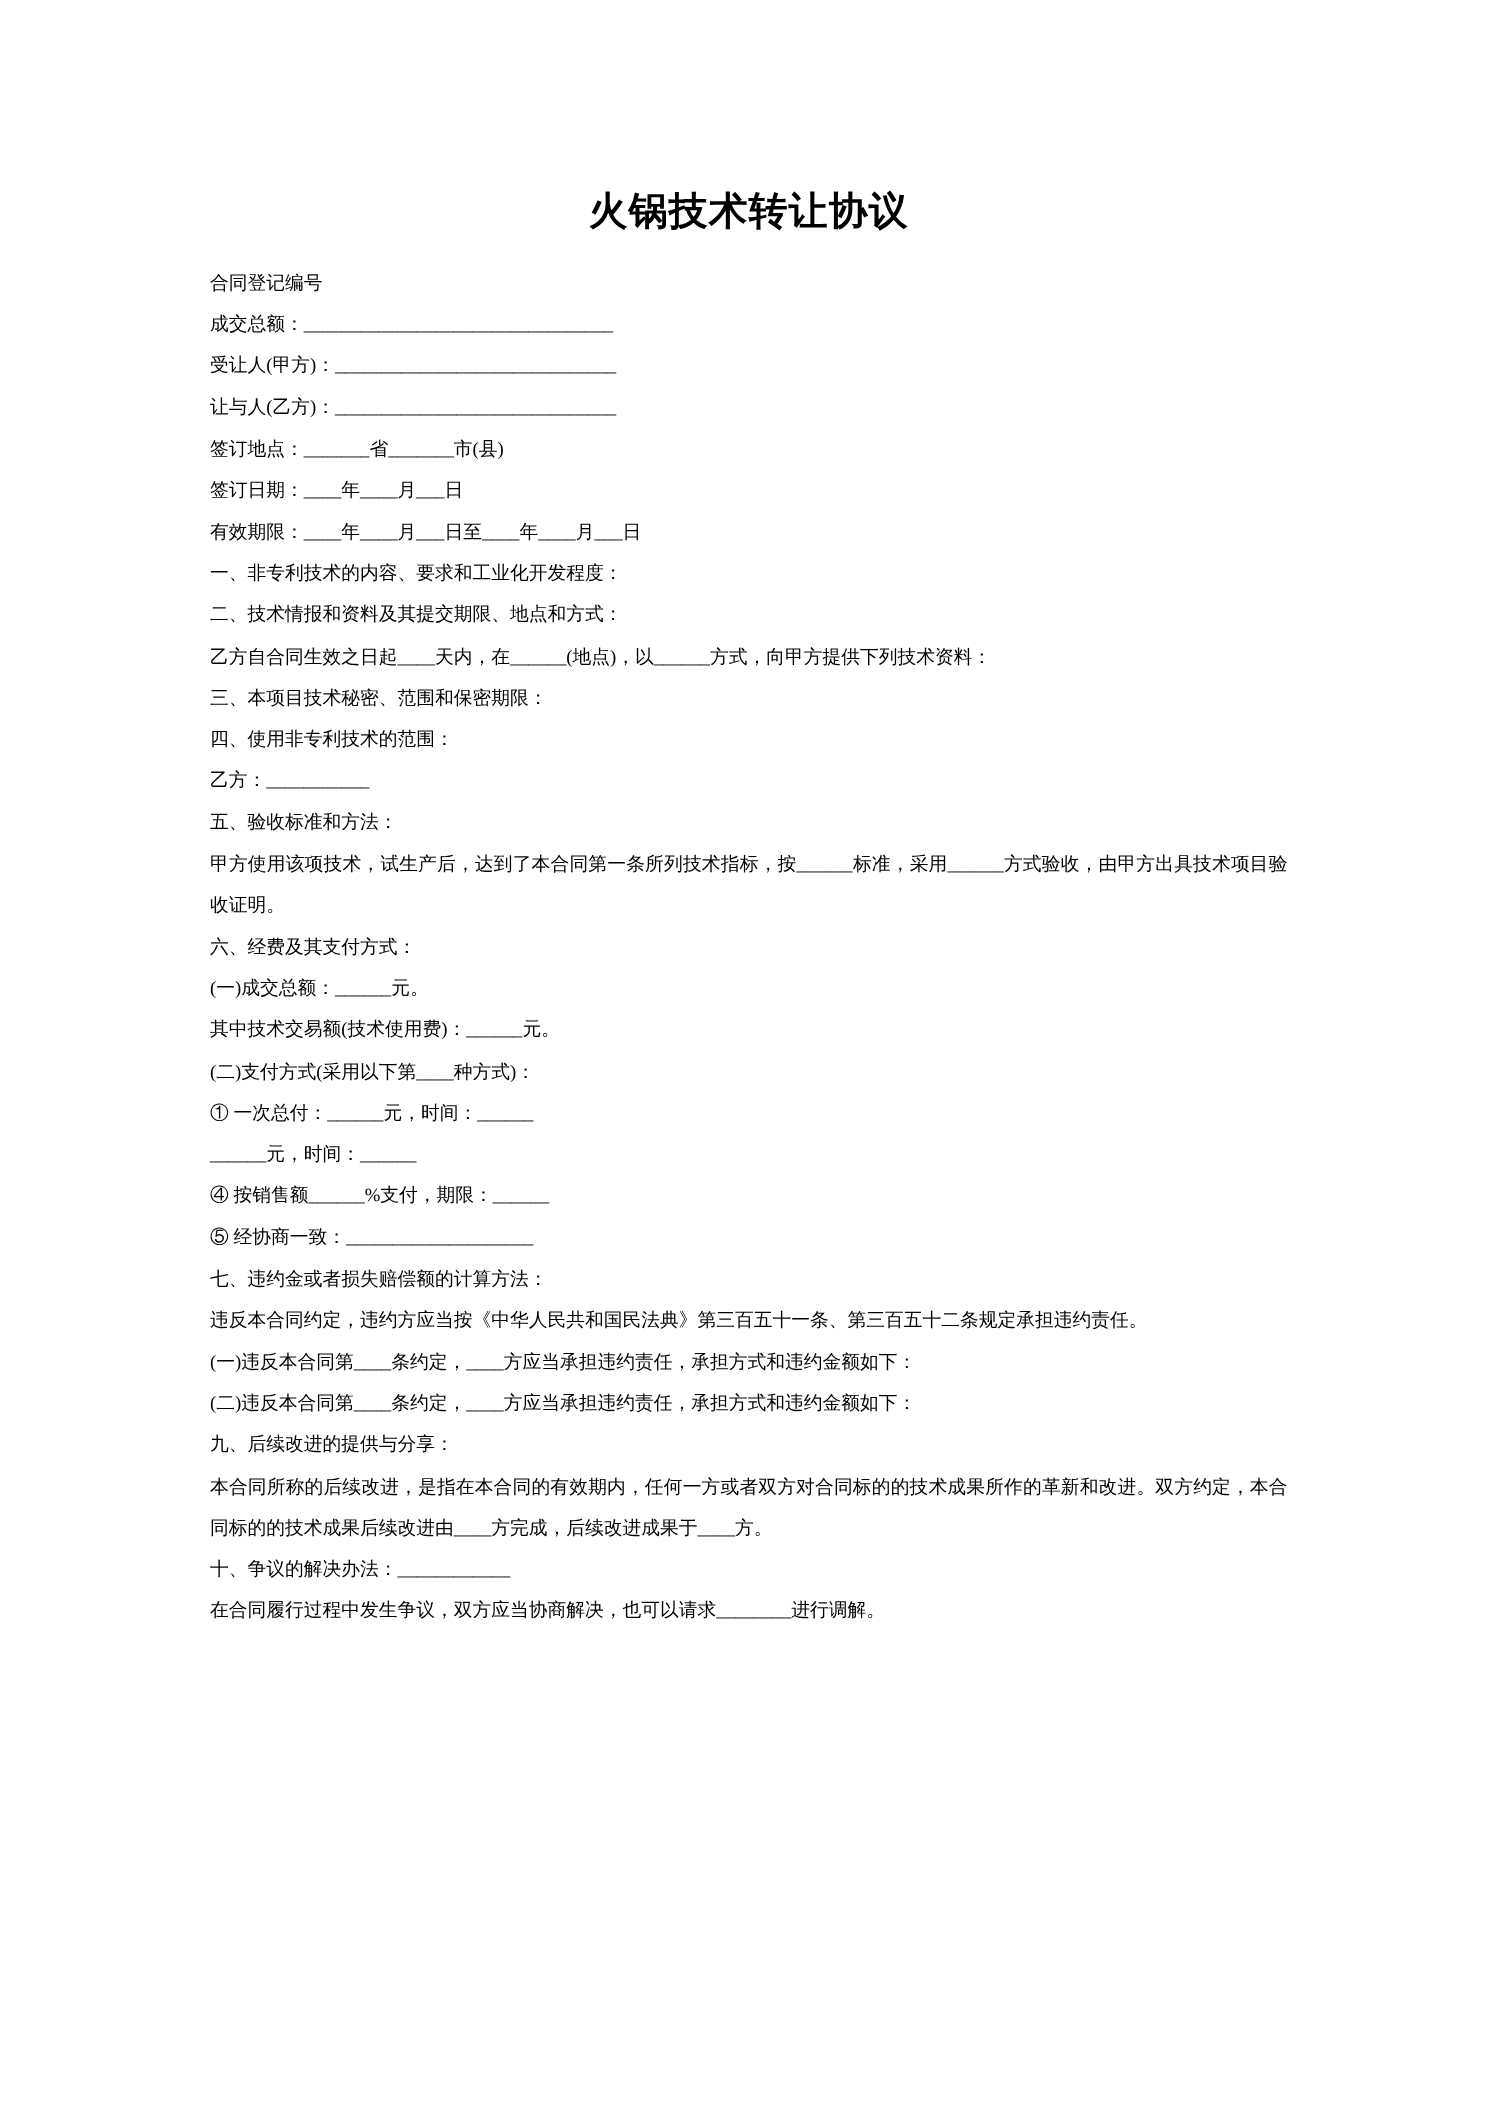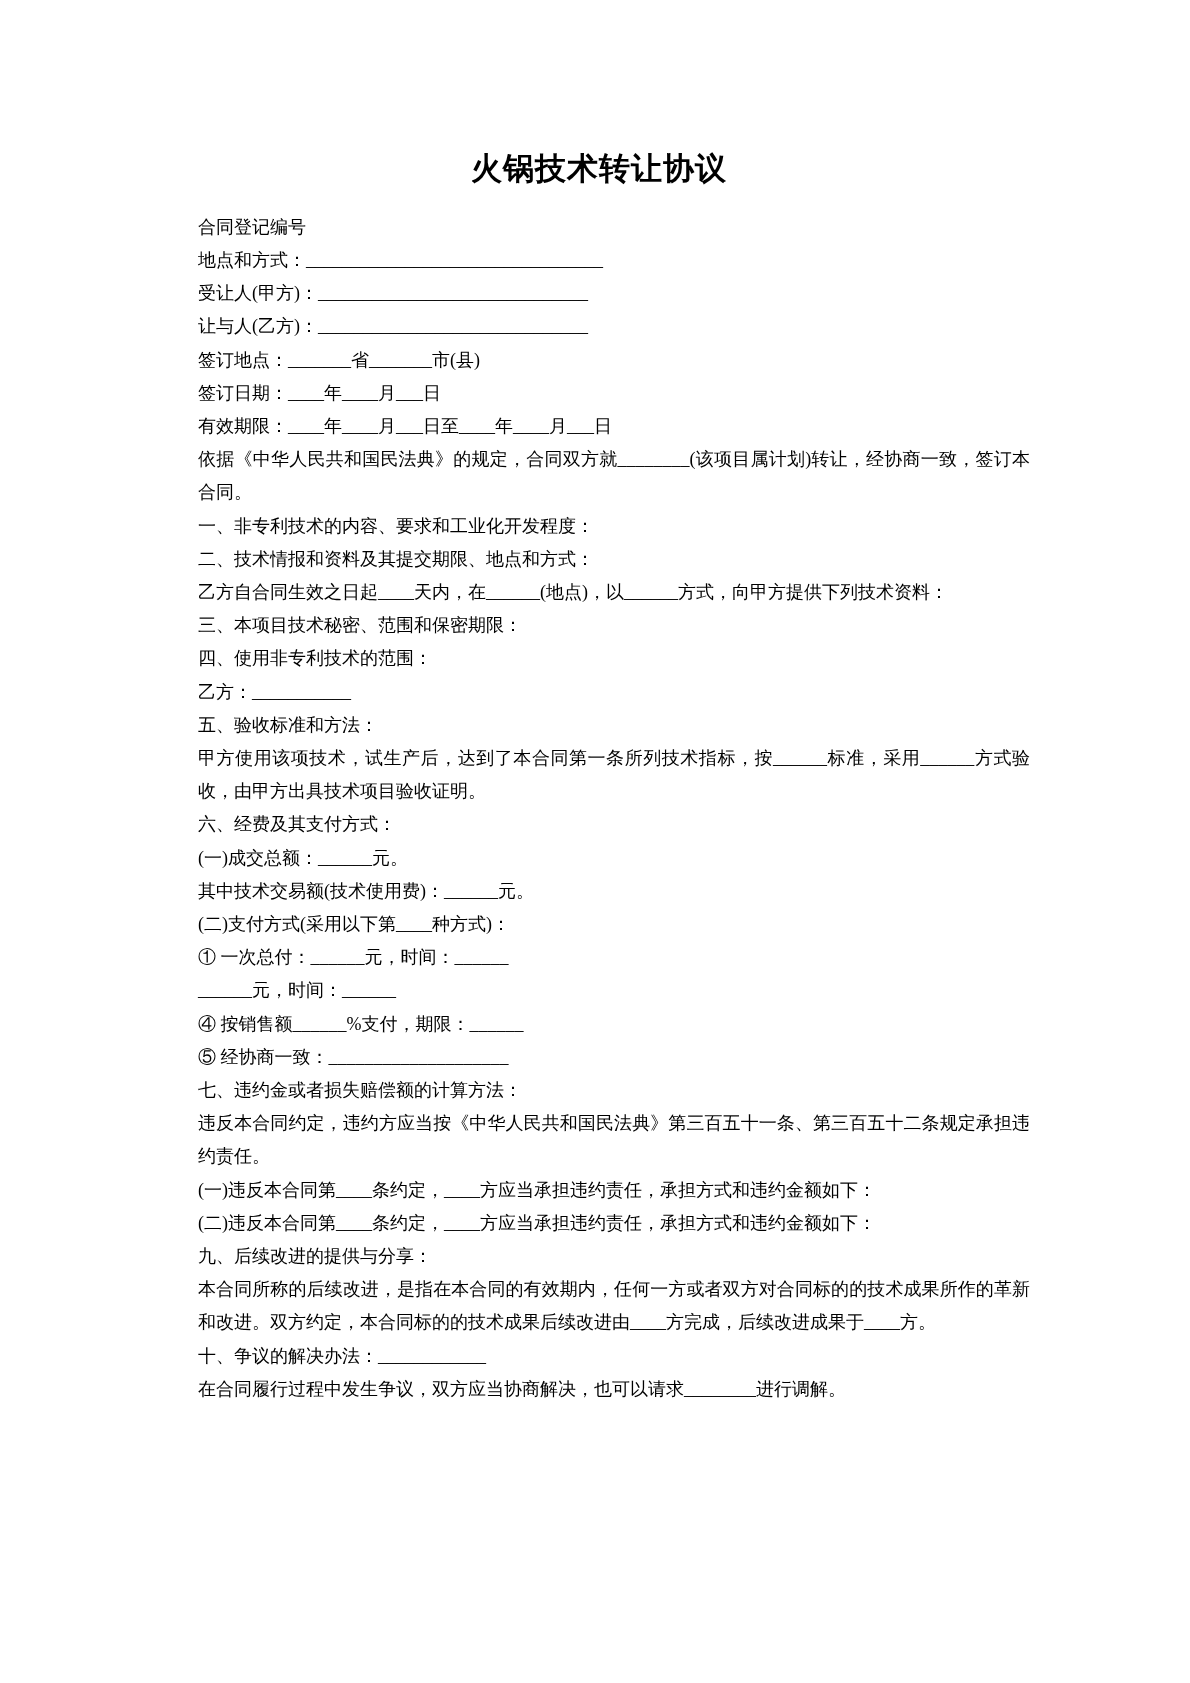--- a/index.html
+++ b/index.html
@@ -22,49 +22,47 @@
   }
   .doc-title {
     text-align: center;
     font-size: 31px;
     font-weight: bold;
     letter-spacing: 1px;
     margin: 0 0 22px 0;
     line-height: 1.25;
   }
   .body-block {
-    font-size: 18px;
+    font-size: 15px;
     line-height: 33.2px;
     text-align: justify;
     text-justify: inter-ideograph;
-    margin-left: 30px;
   }
   .para {
     margin: 0;
     white-space: pre-wrap;
     word-break: break-all;
   }
   
 </style>
 </head>
 <body>
 
 <div class="page">
 
   <h1 class="doc-title">火锅技术转让协议</h1>
 
   <div class="body-block">
     <p class="para">合同登记编号</p>
-    <p class="para">地点和方式：_________________________________</p>
+    <p class="para">成交总额：_________________________________</p>
     <p class="para">受让人(甲方)：______________________________</p>
     <p class="para">让与人(乙方)：______________________________</p>
     <p class="para">签订地点：_______省_______市(县)</p>
     <p class="para">签订日期：____年____月___日</p>
     <p class="para">有效期限：____年____月___日至____年____月___日</p>
-    <p class="para">依据《中华人民共和国民法典》的规定，合同双方就________(该项目属计划)转让，经协商一致，签订本合同。</p>
     <p class="para">一、非专利技术的内容、要求和工业化开发程度：</p>
     <p class="para">二、技术情报和资料及其提交期限、地点和方式：</p>
     <p class="para">乙方自合同生效之日起____天内，在______(地点)，以______方式，向甲方提供下列技术资料：</p>
     <p class="para">三、本项目技术秘密、范围和保密期限：</p>
     <p class="para">四、使用非专利技术的范围：</p>
     <p class="para">乙方：___________</p>
     <p class="para">五、验收标准和方法：</p>
     <p class="para">甲方使用该项技术，试生产后，达到了本合同第一条所列技术指标，按______标准，采用______方式验收，由甲方出具技术项目验收证明。</p>
     <p class="para">六、经费及其支付方式：</p>
     <p class="para">(一)成交总额：______元。</p>

